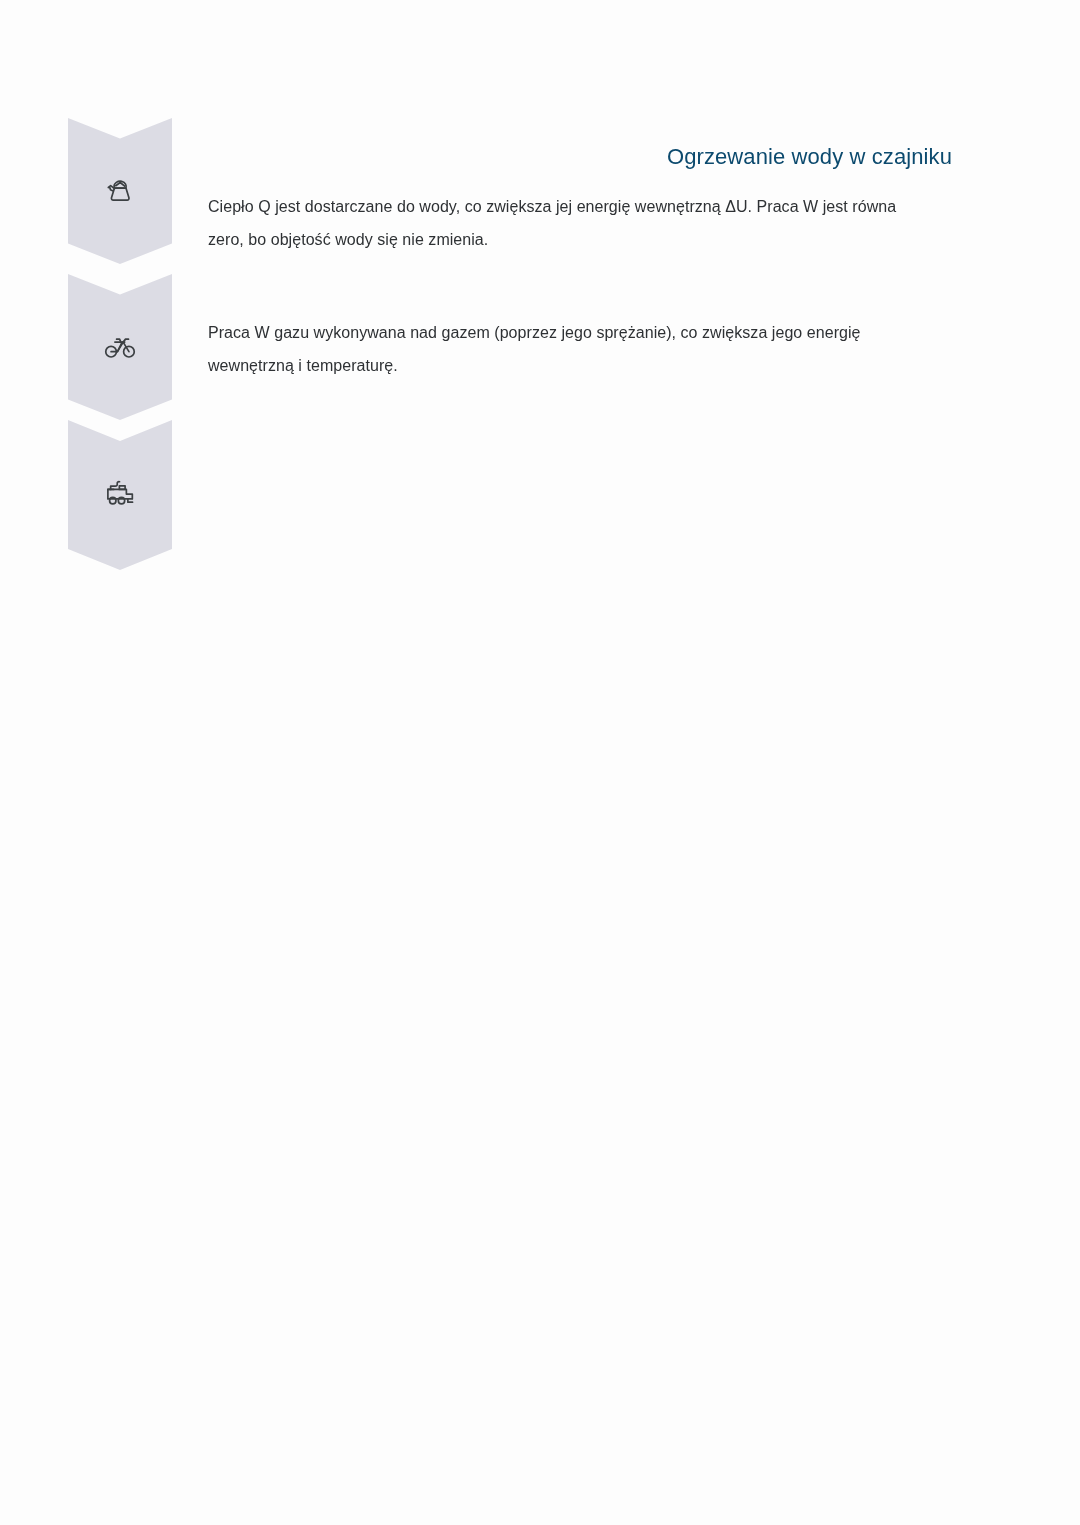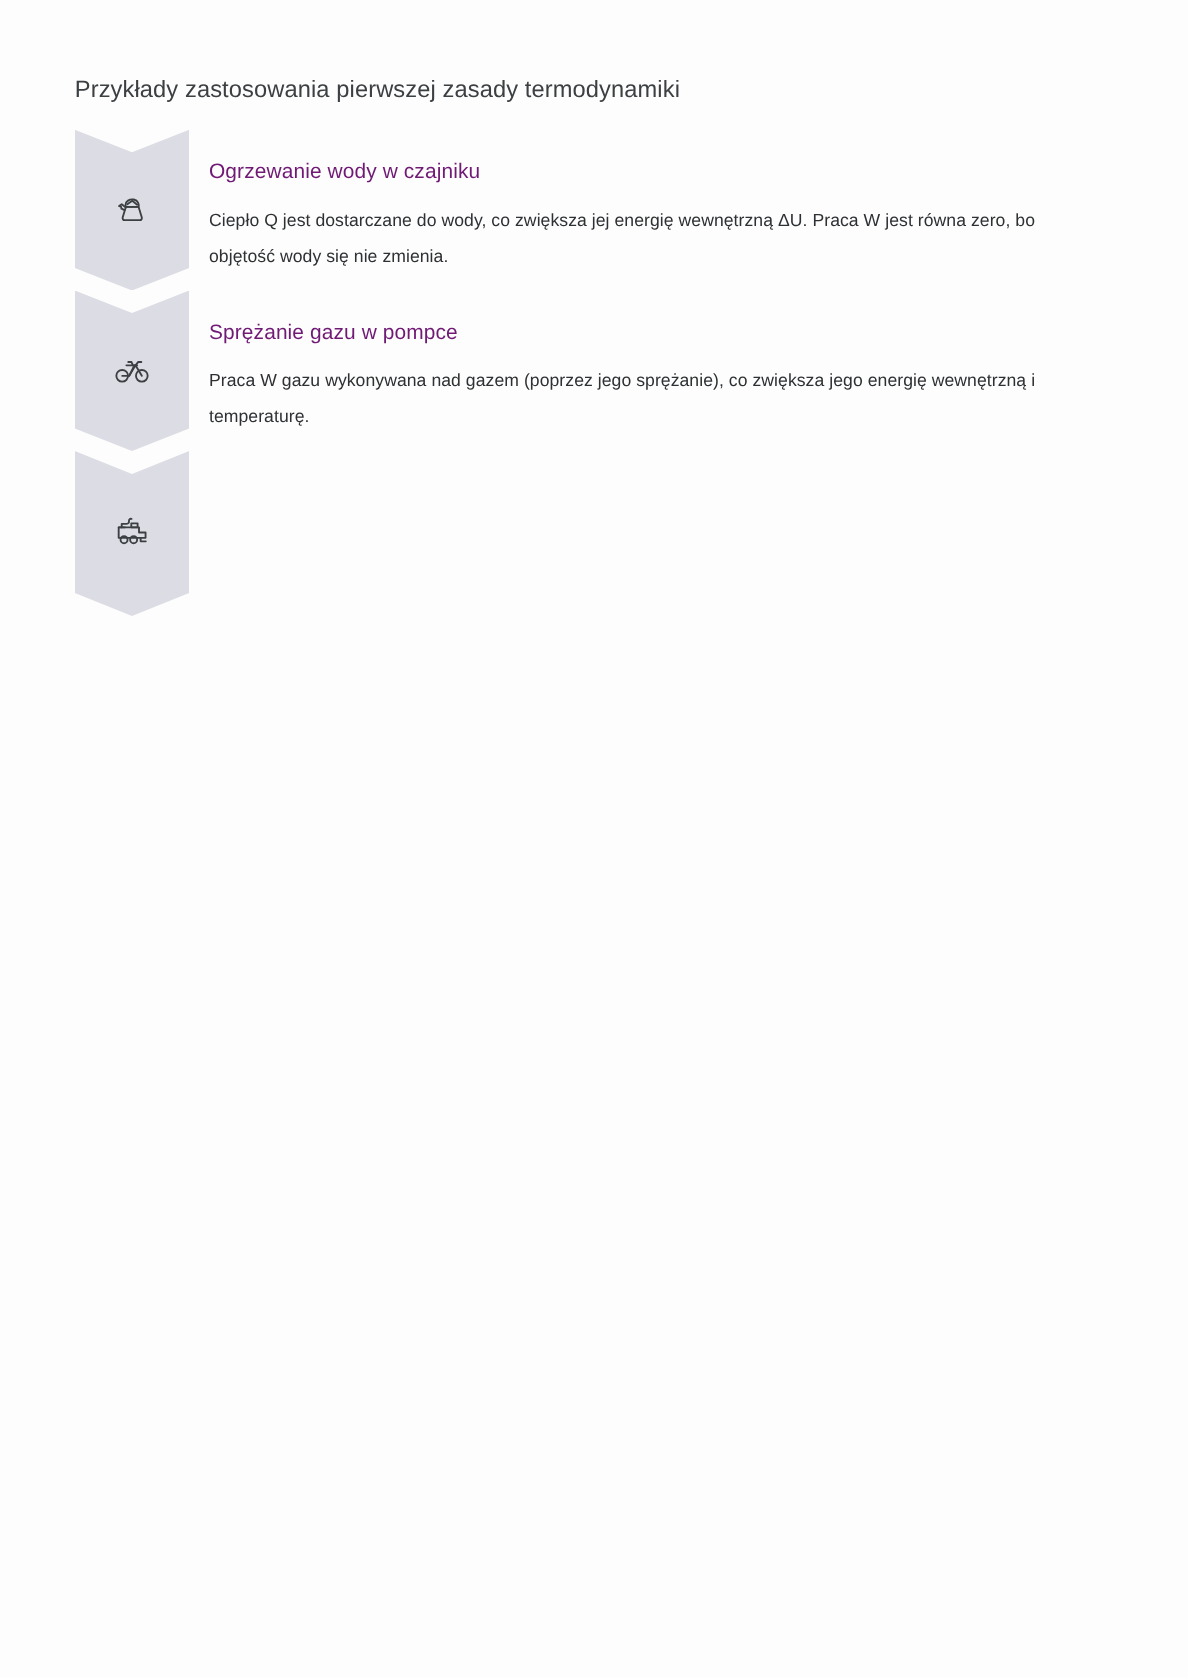--- a/index.html
+++ b/index.html
@@ -95,44 +95,44 @@
 
   
   .item-body {
     padding-left: 18px;
     padding-top: 24px;
     width: 780px;
     box-sizing: border-box;
   }
 
   .item-heading {
-    font-size: 19px;
+    font-size: 22px;
     font-weight: 400;
-    color: #701a75;
+    color: #0c4a6e;
     letter-spacing: 0.1px;
     line-height: 30px;
     margin: 0 0 12px 0;
+    text-align: right;
   }
 
   .item-text {
     font-size: 16px;
     font-weight: 400;
     color: #2e3134;
     line-height: 33px;
-    margin: 0;
+    margin: 18px;
     letter-spacing: 0.05px;
     max-width: 785px;
   }
 </style>
 </head>
 <body>
 
 <div class="page">
 
-  <h1 class="page-title">Przykłady zastosowania pierwszej zasady termodynamiki</h1>
 
   <div class="examples-list">
 
     <div class="example-item">
       <div class="marker">
         <div class="chevron"></div>
         <div class="marker-icon">
           <svg viewBox="0 0 32 32" aria-hidden="true">
             <path d="M10.8 13.2 C10.8 13.2 9.5 10.0 12.6 7.9 C15.7 5.8 19.9 6.9 21.2 9.6 C22.3 11.9 21.6 13.2 21.6 13.2 Z"></path>
             <path d="M12.0 11.0 L16.2 8.0 L20.4 11.4"></path>
@@ -156,21 +156,20 @@
             <circle cx="24.4" cy="20.4" r="5.0"></circle>
             <path d="M7.6 20.4 L13.6 20.4 L19.0 11.4 L24.4 20.4"></path>
             <path d="M13.6 20.4 L18.0 11.4"></path>
             <path d="M11.2 11.4 L20.4 11.4"></path>
             <path d="M16.8 11.4 L15.6 8.6 L12.8 8.6"></path>
             <path d="M19.0 11.4 L21.2 8.6 L24.0 8.6"></path>
           </svg>
         </div>
       </div>
       <div class="item-body">
-        <div class="item-heading">Sprężanie gazu w pompce</div>
         <p class="item-text">Praca W gazu wykonywana nad gazem (poprzez jego sprężanie), co zwiększa jego energię wewnętrzną i temperaturę.</p>
       </div>
     </div>
 
     <div class="example-item">
       <div class="marker">
         <div class="chevron"></div>
         <div class="marker-icon">
           <svg viewBox="0 0 32 32" aria-hidden="true">
             <path d="M4.6 12.6 L4.6 21.6 L27.6 21.6 L27.6 17.0 L22.0 17.0 L22.0 12.6 Z"></path>

